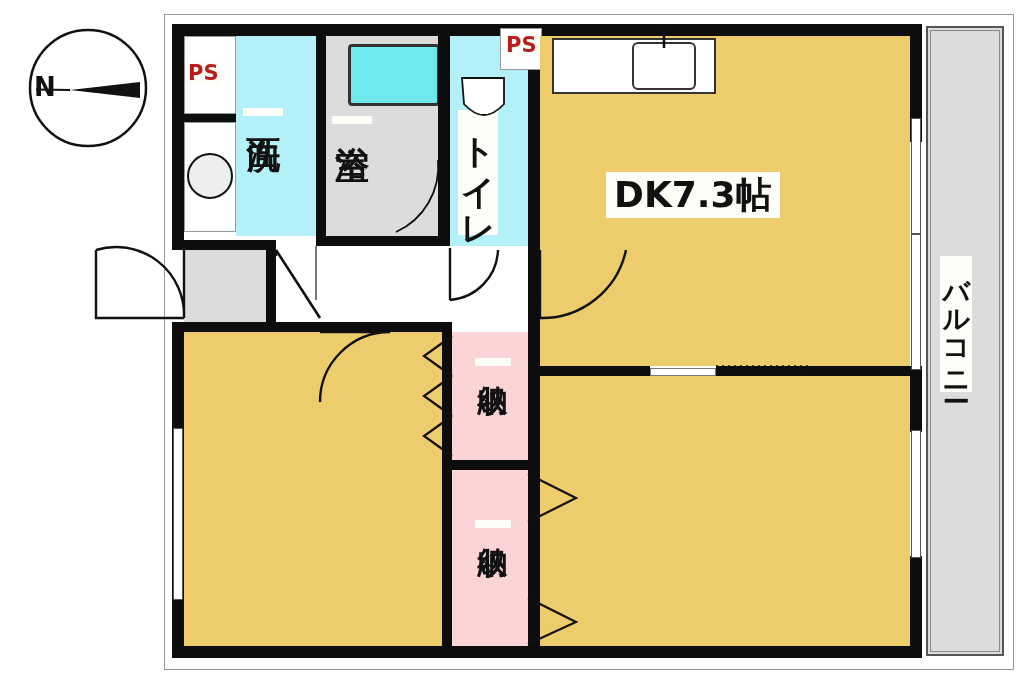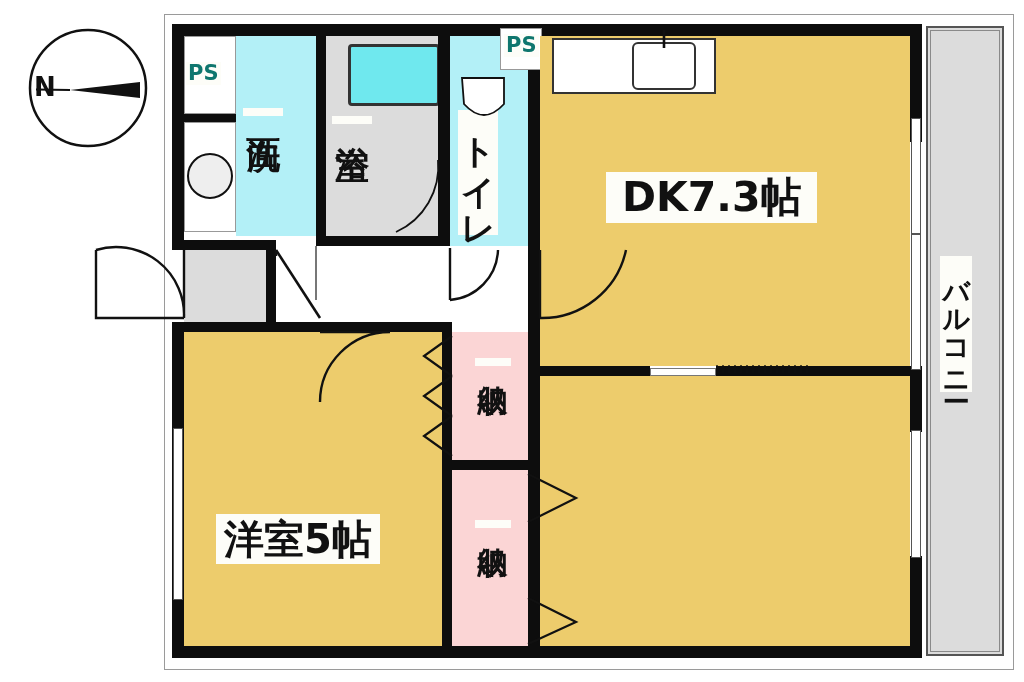--- a/index.html
+++ b/index.html
@@ -36,41 +36,41 @@
   .label {
     position: absolute;
     color: #111111;
     background: #fdfdf8;
     font-weight: 700;
     line-height: 1.0;
     white-space: nowrap;
     letter-spacing: 0px;
     text-align: center;
   }
-  .label-big   { font-size: 41px; padding: 5px 16px; }
+  .label-big   { font-size: 36px; padding: 5px 8px; }
   .label-mid   { font-size: 40px; padding: 5px 8px; }
   .label-v {
     position: absolute;
     color: #111111;
     background: #fdfdf8;
     font-weight: 700;
     writing-mode: vertical-rl;
     text-orientation: upright;
     line-height: 1.05;
     letter-spacing: 1px;
     text-align: center;
   }
   .label-v-wet  { font-size: 34px; padding: 3px 2px; }
   .label-v-clo  { font-size: 30px; padding: 3px 2px; }
   .label-v-bal  { font-size: 27px; padding: 4px 2px; }
   .label-ps {
     position: absolute;
     font-size: 21px;
     font-weight: 700;
-    color: #0f766e;
+    color: #b91c1c;
     background: #fdfdf8;
     line-height: 1;
     padding: 1px 2px;
   }
 
   
   #compass { position: absolute; left: 22px; top: 22px; width: 132px; height: 132px; }
 
   
   #overlay { position: absolute; left: 0; top: 0; width: 1024px; height: 682px; pointer-events: none; }
@@ -151,21 +151,20 @@
       <line x1="75" y1="1" x2="75" y2="9"></line>
         <line x1="81" y1="1" x2="81" y2="9"></line>
       <line x1="87" y1="1" x2="87" y2="9"></line>
         <line x1="93" y1="1" x2="93" y2="9"></line>
     </g>
   </svg>
 
   <div class="abs room" style="left:540px; top:376px; width:370px; height:270px;"></div>
 
   <div class="abs room" style="left:184px; top:332px; width:268px; height:314px;"></div>
-  <div class="label label-mid" style="left:216px; top:514px;">洋室5帖</div>
   <div class="abs wall" style="left:184px; top:322px; width:268px; height:10px;"></div>
   <div class="abs wall" style="left:442px; top:322px; width:10px; height:324px;"></div>
 
   <div class="abs closet" style="left:452px; top:332px; width:76px; height:128px;"></div>
   <div class="label-v label-v-clo" style="left:475px; top:358px;">収納</div>
   <div class="abs wall" style="left:452px; top:460px; width:88px; height:10px;"></div>
 
   <div class="abs closet" style="left:452px; top:470px; width:76px; height:176px;"></div>
   <div class="label-v label-v-clo" style="left:475px; top:520px;">収納</div>
   <div class="abs wall" style="left:528px; top:332px; width:12px; height:314px;"></div>

